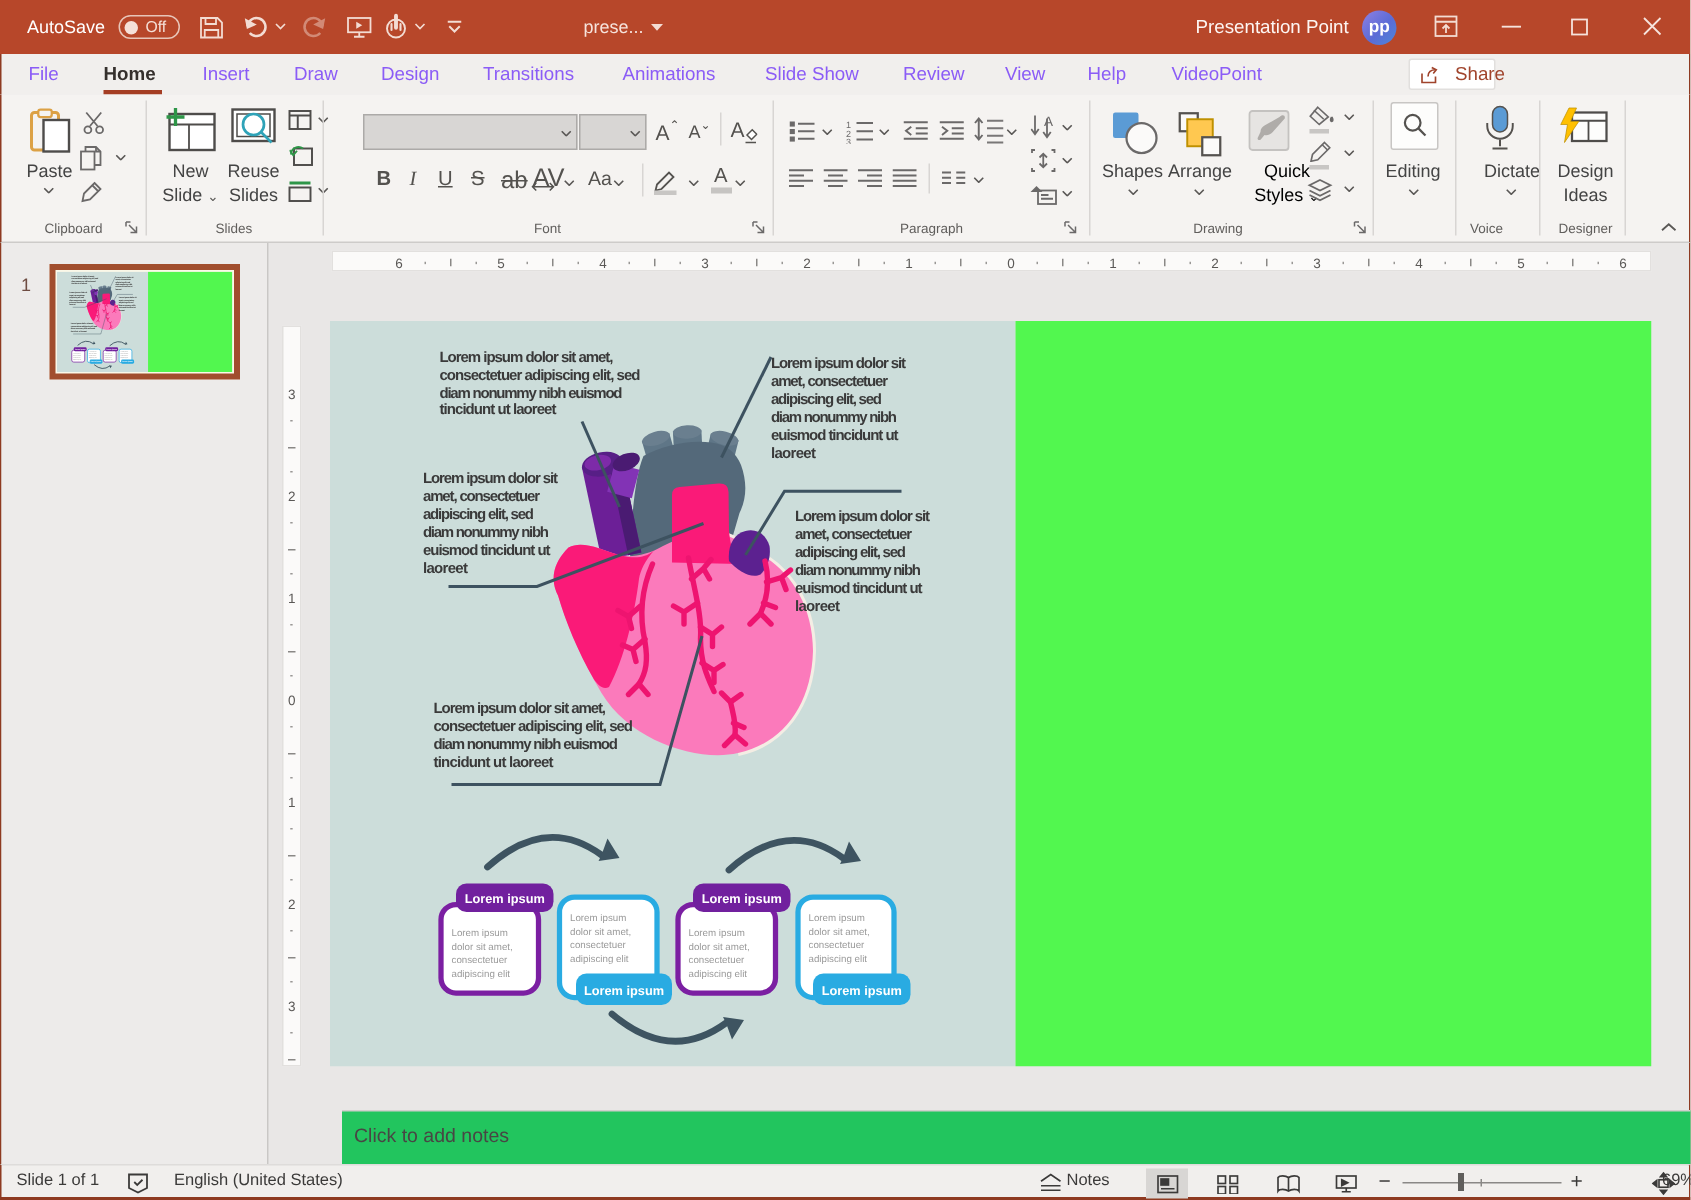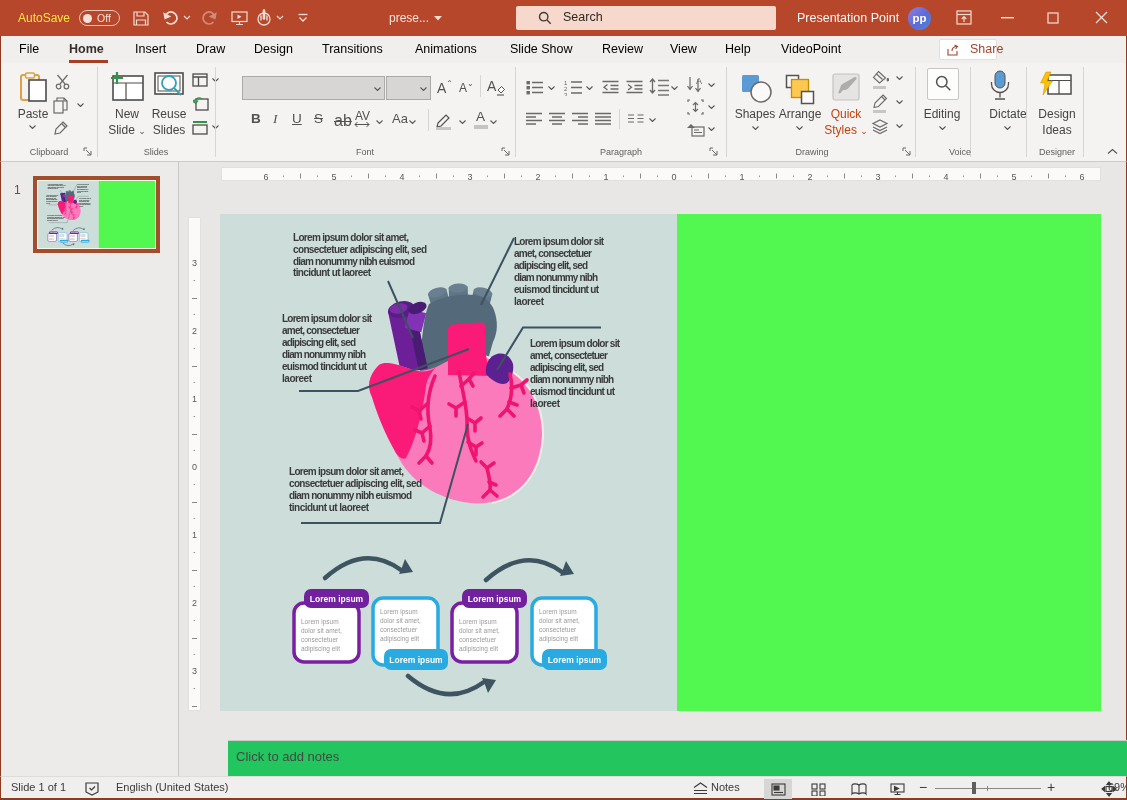--- a/index.html
+++ b/index.html
@@ -7,29 +7,29 @@
   body { font-family:"Liberation Sans", sans-serif; position:relative; background:#E9E7E6; }
   #app { position:absolute; left:0; top:0; width:1127px; height:800px; }
   .abs { position:absolute; }
 
   
   #titlebar { position:absolute; left:0; top:0; width:1127px; height:36px; background:#B7472A; color:#F5E0D8; }
   #titlebar .t { position:absolute; font-size:12px; line-height:36px; white-space:nowrap; }
 
   
   #tabrow { position:absolute; left:0; top:36px; width:1127px; height:27px; background:#F1EFED; border-left:1px solid #8E3A21; border-right:1px solid #8E3A21;}
-  .tab { position:absolute; top:0; height:27px; line-height:26px; font-size:12.5px; color:#000000; }
+  .tab { position:absolute; top:0; height:27px; line-height:26px; font-size:12.5px; color:#8b5cf6; }
   .tabbtn { position:absolute; top:3px; height:21px; background:#FFFFFF; border:1px solid #E1DFDD; border-radius:2px; font-size:12.5px; color:#A0442C; line-height:19px; padding:0 8px; }
 
   
   #ribbon { position:absolute; left:0; top:63px; width:1127px; height:99px; background:#F5F3F1; border-left:1px solid #8E3A21; border-right:1px solid #8E3A21; border-bottom:1px solid #CDCBC9; }
   .gdiv { position:absolute; top:4px; height:90px; width:1px; background:#D8D5D3; }
   .glabel { position:absolute; top:84px; font-size:9px; color:#605E5C; width:80px; text-align:center; }
   .btxt { position:absolute; font-size:12px; color:#444; text-align:center; white-space:nowrap; }
-  .gray { color:#c2410c; }
+  .gray { color:#000000;margin-left:12px; }
   .chev { position:absolute; width:7px; height:4px; }
   .launch { position:absolute; width:10px; height:10px; }
 
   
   #main { position:absolute; left:0; top:162px; width:1127px; height:614px; background:#E9E7E6; border-left:1px solid #8E3A21; border-right:1px solid #8E3A21; }
   #leftpanel { position:absolute; left:0; top:0; width:178px; height:614px; background:#EDEBEA; border-right:1px solid #C9C7C5; }
   #thumbwrap svg { display:block; } #thumbwrap { position:absolute; left:32px; top:14px; width:127px; height:77px; border:4px solid #A14E2E; background:#FBF8E8; padding:1px; }
   #hruler { position:absolute; left:220px; top:5px; width:880px; height:14px; background:#FBFAF9; border:1px solid #E2E0DE; }
   #vruler { position:absolute; left:187px; top:55px; width:13px; height:494px; background:#FBFAF9; border:1px solid #E2E0DE; }
   #slidebox { position:absolute; left:219px; top:52px; width:881px; height:497px; }
@@ -37,21 +37,21 @@
   #notesbar .nt { position:absolute; left:8px; top:8px; font-size:13px; color:#484644; }
 
   
   #statusbar { position:absolute; left:0; top:776px; width:1127px; height:24px; background:#F1EFED; border-top:1px solid #DEDCDA; border-left:1px solid #8E3A21; border-right:1px solid #8E3A21; border-bottom:2px solid #8E3A21; font-size:11px; color:#3B3A39; }
   #statusbar .s { position:absolute; top:0; height:22px; line-height:21px; white-space:nowrap; }
 </style>
 </head>
 <body>
 <div id="app">
   <div id="titlebar">
-    <div class="t" style="left:18px;color:#fde047;">AutoSave</div>
+    <div class="t" style="left:18px;color:#ffffff;">AutoSave</div>
     <div class="abs" style="left:79px;top:10px;width:41px;height:16px;border:1px solid #E8C5B8;border-radius:8px;">
       <div class="abs" style="left:3px;top:2.5px;width:9px;height:9px;border-radius:50%;background:#F5E0D8;"></div>
       <div class="abs" style="left:17px;top:1px;font-size:10.5px;color:#F5E0D8;">Off</div>
     </div>
 
     <svg class="abs" style="left:133px;top:11px" width="16" height="15" viewBox="0 0 16 15" fill="none" stroke="#F3DCD3" stroke-width="1.2">
         <path d="M1 1 h11 l3 3 v10 h-14 z"></path>
         <path d="M4 1 v4 h7 v-4"></path>
         <path d="M3.5 14 v-5 h9 v5"></path>
       </svg>
@@ -86,27 +86,20 @@
 
     <svg class="abs" style="left:297px;top:13px" width="12" height="9" viewBox="0 0 12 9" fill="none" stroke="#F3DCD3" stroke-width="1.3">
         <path d="M1.5 1.5 h9"></path>
         <path d="M2.5 4.5 l3.5 3.5 l3.5 -3.5" fill="none"></path>
       </svg>
     <div class="t" style="left:389px;color:#F6E3DC;">prese...</div>
     <svg class="abs" style="left:434px;top:16px" width="8" height="5" viewBox="0 0 8 5" fill="#F3DCD3">
         <path d="M0 0 h8 l-4 4.5 z"></path>
       </svg>
 
-    <div class="abs" style="left:516px;top:6px;width:260px;height:24px;background:#F6D8CD;border-radius:2px;">
-      <svg class="abs" style="left:22px;top:5px" width="14" height="14" viewBox="0 0 14 14" fill="none" stroke="#443C38" stroke-width="1.4">
-          <circle cx="5.7" cy="5.7" r="4.2"></circle>
-          <path d="M9 9 l3.7 3.7"></path>
-        </svg>
-      <div class="abs" style="left:47px;top:4px;font-size:12.5px;color:#2E2723;">Search</div>
-    </div>
     <div class="t" style="left:797px;color:#FDF6F3;font-size:12.5px;">Presentation Point</div>
     <div class="abs" style="left:908px;top:6.5px;width:23px;height:23px;border-radius:50%;background:linear-gradient(135deg,#8F80E2 0%,#5B6BD6 55%,#4C88D8 100%);text-align:center;font-size:11.5px;font-weight:bold;color:#fff;line-height:23px;">pp</div>
 
     <svg class="abs" style="left:956px;top:10px" width="16" height="15" viewBox="0 0 16 15" fill="none" stroke="#F3DCD3" stroke-width="1.2">
         <rect x="1" y="1" width="14" height="13"></rect>
         <path d="M1 4.5 h14"></path>
         <path d="M8 12 v-5 M5.7 9 L8 6.7 L10.3 9"></path>
       </svg>
 
     <svg class="abs" style="left:1001px;top:17px" width="13" height="2" viewBox="0 0 13 2">
@@ -235,21 +228,21 @@
     <svg class="abs" style="left:486px;top:15px" width="18" height="19" viewBox="0 0 18 19">
         <text x="0" y="13" font-size="14" fill="#54524F" font-family="Liberation Sans">A</text>
         <path d="M11 12 l3.5 -3.5 l3 3 l-3.5 3.5 z" fill="#fff" stroke="#54524F" stroke-width="1"></path>
         <path d="M10 17 h7" stroke="#54524F" stroke-width="1.1"></path>
       </svg>
     <div class="abs" style="left:250px;top:48px;font-size:13.5px;font-weight:bold;color:#54524F;">B</div>
     <div class="abs" style="left:272px;top:48px;font-size:13.5px;font-style:italic;font-family:'Liberation Serif',serif;color:#54524F;">I</div>
     <div class="abs" style="left:291px;top:48px;font-size:13.5px;text-decoration:underline;color:#54524F;">U</div>
     <div class="abs" style="left:313px;top:48px;font-size:13.5px;text-decoration:line-through;color:#54524F;">S</div>
     <div class="abs" style="left:333px;top:49px;font-size:16px;text-decoration:line-through;color:#54524F;">ab</div>
-    <div class="abs" style="left:354px;top:46px;font-size:12px;color:#54524F;">AV</div>
+    <div class="abs" style="left:354px;top:46px;font-size:17px;color:#54524F;">AV</div>
       <svg class="abs" style="left:353px;top:58px" width="16" height="7" viewBox="0 0 16 7" fill="none" stroke="#54524F" stroke-width="1">
         <path d="M1 3.5 h14 M3.5 1 L1 3.5 L3.5 6 M12.5 1 L15 3.5 L12.5 6"></path>
       </svg>
     <svg class="chev" style="left:375px;top:57px" viewBox="0 0 7 4" fill="none" stroke="#5A5856" stroke-width="1.1">
         <path d="M.5 .5 l3 3 l3 -3"></path>
       </svg>
     <div class="abs" style="left:391px;top:48px;font-size:13px;color:#54524F;">Aa</div>
     <svg class="chev" style="left:408px;top:57px" viewBox="0 0 7 4" fill="none" stroke="#5A5856" stroke-width="1.1">
         <path d="M.5 .5 l3 3 l3 -3"></path>
       </svg>
@@ -420,21 +413,21 @@
 
     <svg class="abs" style="left:988px;top:7px" width="22" height="32" viewBox="0 0 22 32">
         <rect x="6" y="1" width="10" height="17" rx="5" fill="#5B9BD5" stroke="#55524F" stroke-width="1"></rect>
         <path d="M2.5 12 v2 a8.5 8.5 0 0 0 17 0 v-2" fill="none" stroke="#55524F" stroke-width="1.3"></path>
         <path d="M11 23 v4.5 M6 29 h10" stroke="#55524F" stroke-width="1.3"></path>
       </svg>
     <div class="btxt" style="left:977px;top:44px;width:60px;">Dictate</div>
     <svg class="chev" style="left:1003px;top:63px" viewBox="0 0 7 4" fill="none" stroke="#5A5856" stroke-width="1.1">
         <path d="M.5 .5 l3 3 l3 -3"></path>
       </svg>
-    <div class="glabel" style="left:919px;">Voice</div>
+    <div class="glabel" style="left:950px;">Voice</div>
     <div class="gdiv" style="left:1025px;"></div>
 
     <svg class="abs" style="left:1038px;top:8px" width="33" height="30" viewBox="0 0 33 30">
         <rect x="9" y="4" width="23" height="19" fill="#FDFDFC" stroke="#4E4C4A" stroke-width="1.5"></rect>
         <path d="M9 9.5 h23 M20 9.5 v13.5" stroke="#4E4C4A" stroke-width="1.2" fill="none"></path>
         <path d="M7 1 L1.5 12 h4.5 L4 24 L13.5 10 h-5.5 L12 1 z" fill="#FFC000" stroke="#BF9000" stroke-width=".5"></path>
       </svg>
     <div class="btxt" style="left:1026px;top:44px;width:60px;">Design</div>
     <div class="btxt" style="left:1026px;top:60px;width:60px;">Ideas</div>
     <div class="glabel" style="left:1016px;">Designer</div>

